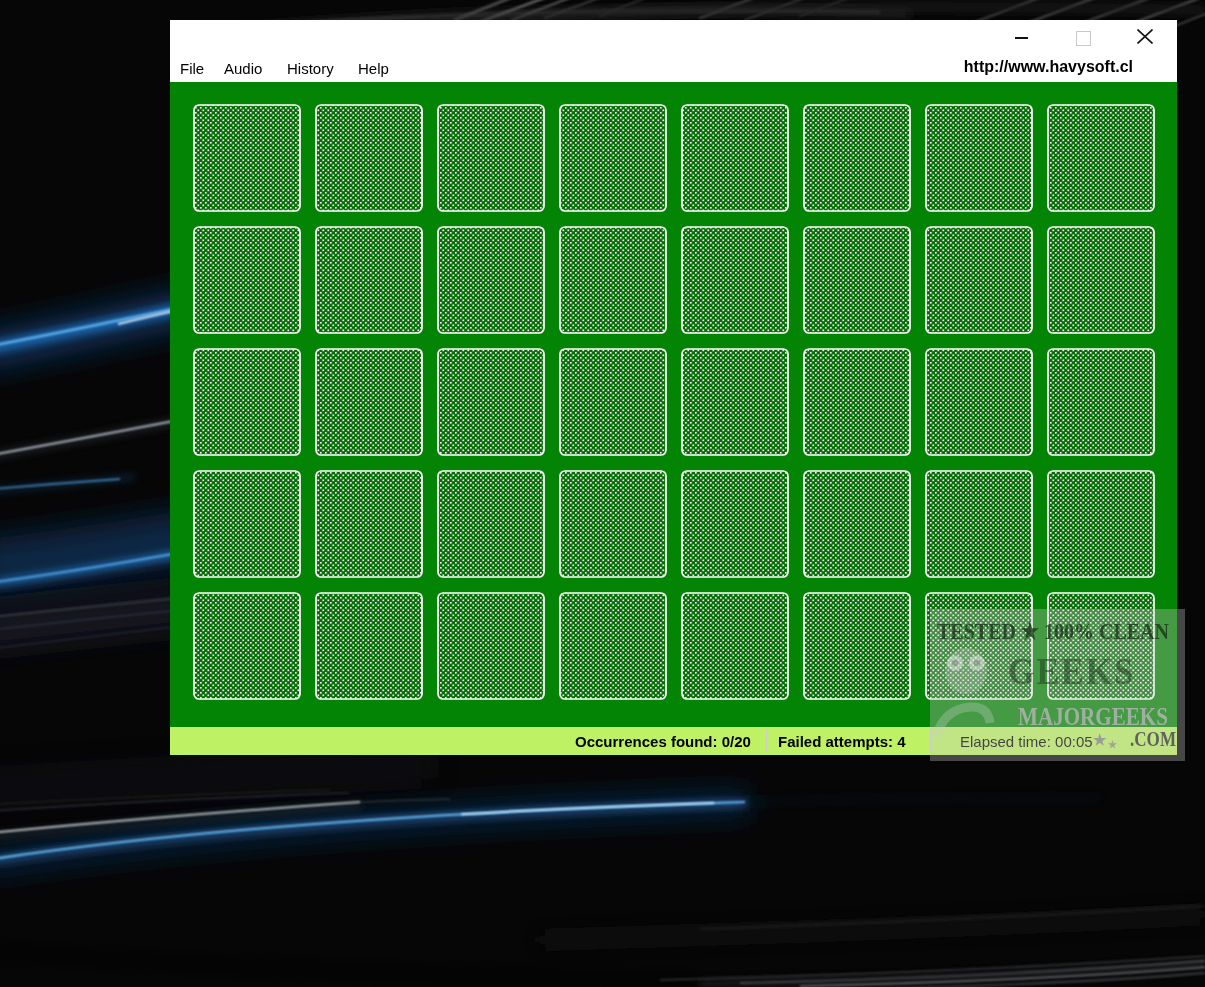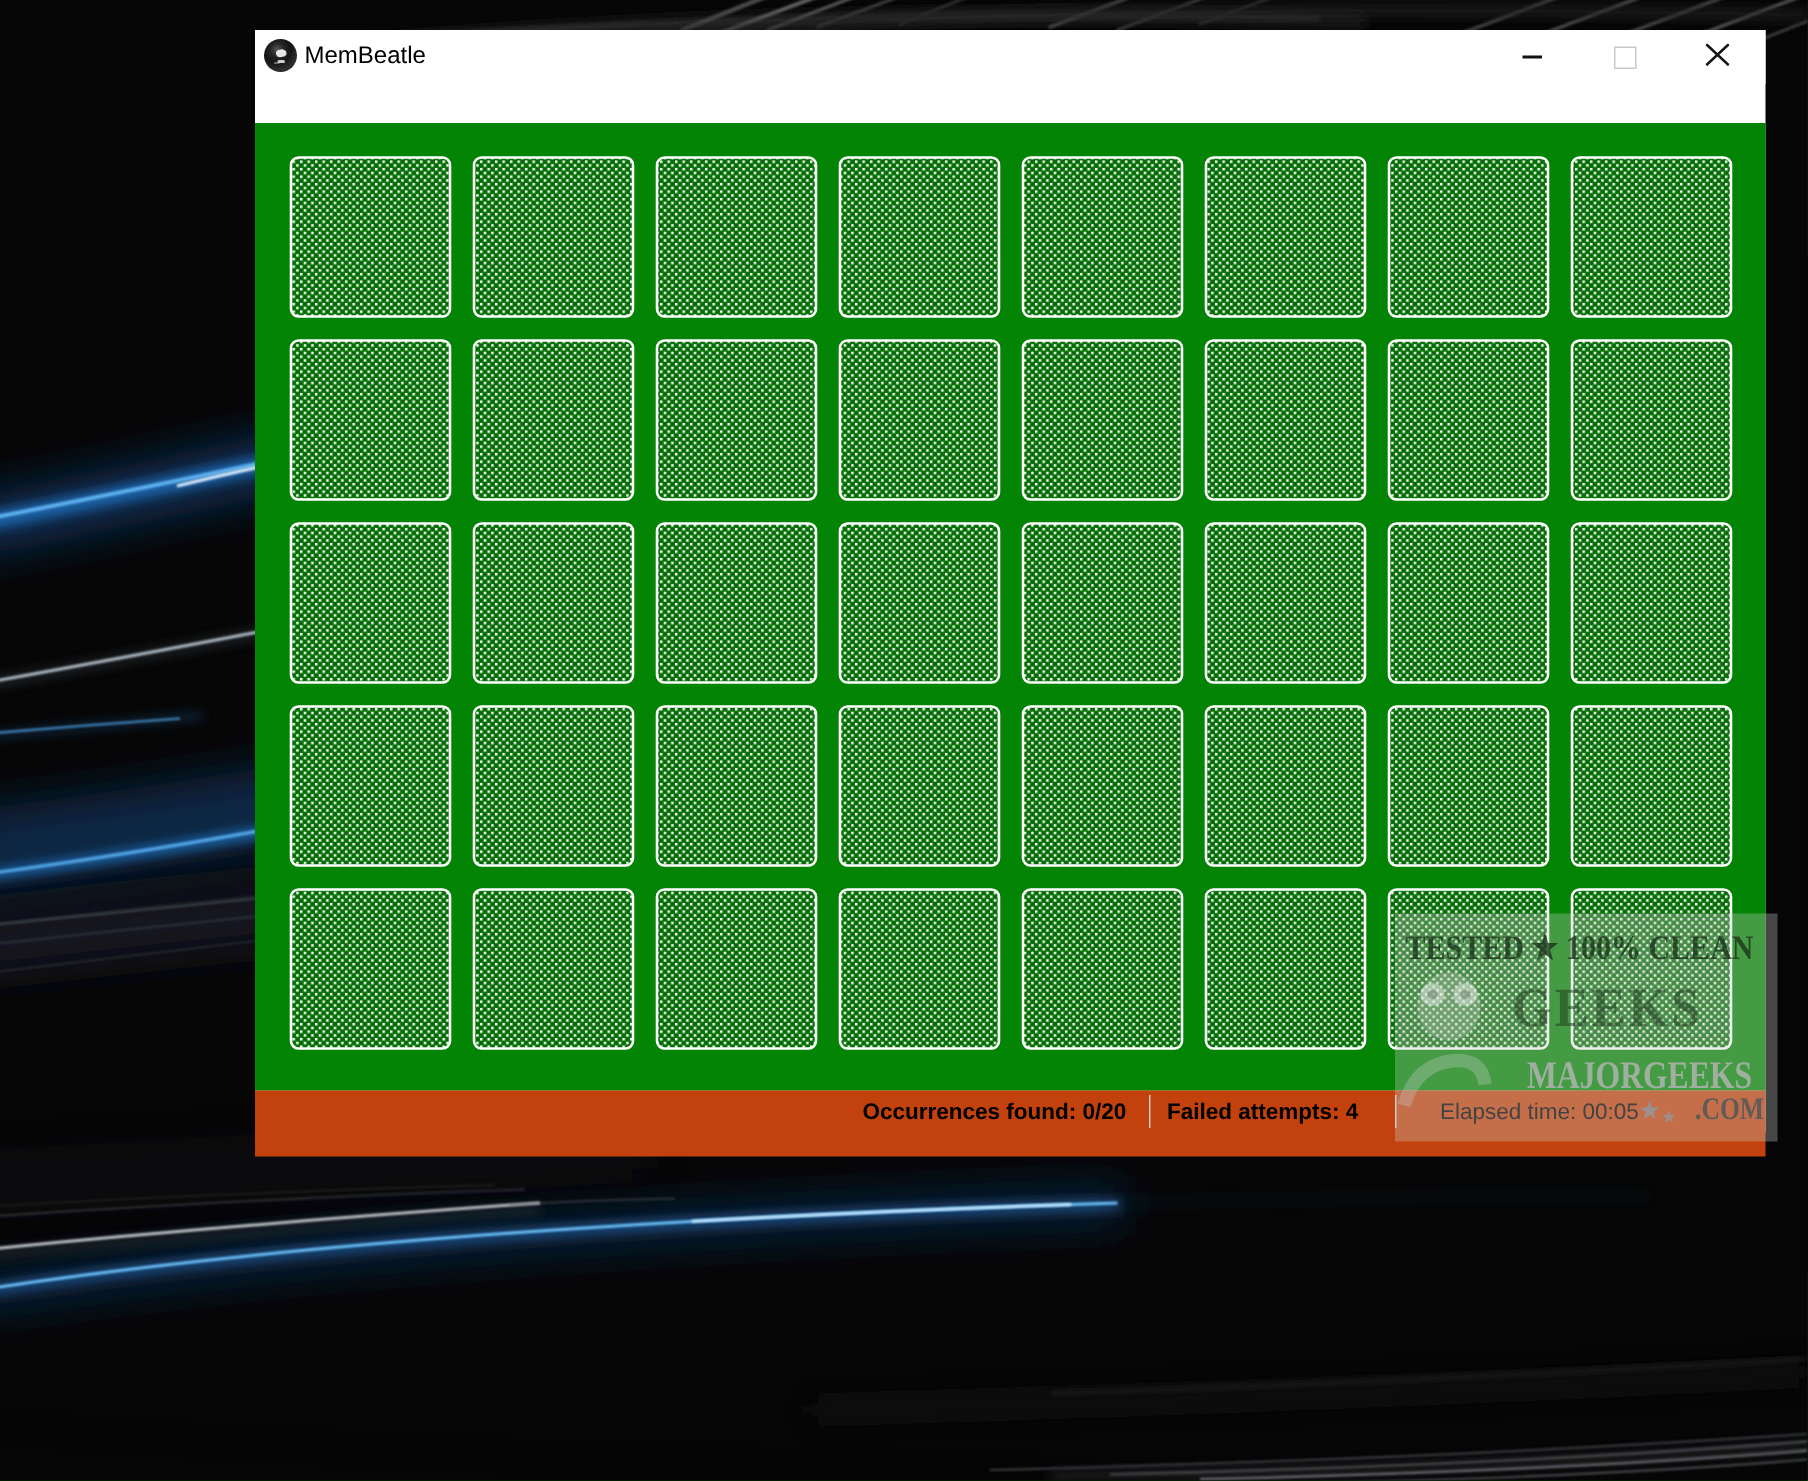--- a/index.html
+++ b/index.html
@@ -12,21 +12,21 @@
 #ticon:after{content:"";position:absolute;left:8px;top:7px;width:6.5px;height:5px;background:rgba(240,240,240,0.95);border-radius:50% 60% 50% 50%;transform:rotate(-12deg);}
 #ticon:before{content:"";position:absolute;left:9px;top:14px;width:5px;height:2px;background:#cfcfcf;border-radius:1px;box-shadow:-3px 1px 0 -0.5px #8a8a8a;}
 #ttext{position:absolute;left:33px;top:9px;font-size:16px;color:#000;}
 #btn-min{position:absolute;left:845px;top:17px;width:13px;height:2px;background:#111;}
 #btn-max{position:absolute;left:906px;top:11px;width:13px;height:13px;border:1px solid #c9c9c9;}
 #btn-close{position:absolute;left:967px;top:9px;width:16px;height:15px;}
 #menubar{position:absolute;left:0;top:36px;width:100%;height:26px;background:#fff;font-size:15px;color:#000;}
 .mi{position:absolute;top:4px;}
 #murl{position:absolute;right:44px;top:2px;font-size:16px;font-weight:bold;color:#000;}
 #board{position:absolute;left:0;top:62px;width:1007px;height:645px;background:#048404;}
-#status{position:absolute;left:0;top:707px;width:1007px;height:44px;background:#c2410c;font-size:15px;color:#000;}
+#status{position:absolute;left:0;top:707px;width:1007px;height:28px;background:#bef264;font-size:15px;color:#000;}
 #status .sep{position:absolute;top:3px;width:1px;height:22px;background:#cdcdcd;}
 #status .lab{position:absolute;top:6px;font-weight:bold;}
 #stamp{position:absolute;left:930px;top:609px;width:255px;height:152px;background:rgba(200,202,200,0.33);}
 </style>
 </head>
 <body>
 <svg id="wall" width="1205" height="987" viewBox="0 0 1205 987" xmlns="http://www.w3.org/2000/svg">
   <rect width="1205" height="987" fill="#060606"></rect>
   <defs>
     <filter id="b1" filterUnits="userSpaceOnUse" x="-150" y="-250" width="1600" height="1500">
@@ -102,29 +102,32 @@
     <path d="M700,929 Q950,921 1205,906" stroke="#242424" stroke-width="2" fill="none" filter="url(#b2)" opacity="0.8"></path>
     <path d="M660,980 Q950,973 1205,956" stroke="#3a3e42" stroke-width="1.6" fill="none" filter="url(#b1)" opacity="0.9"></path>
     <path d="M740,983 Q1000,977 1205,961" stroke="#55595d" stroke-width="1.8" fill="none" filter="url(#b1)"></path>
     <path d="M800,986 Q1030,981 1205,967" stroke="#6e7276" stroke-width="2" fill="none" filter="url(#b1)"></path>
     <path d="M860,989 Q1060,985 1205,973" stroke="#45494d" stroke-width="1.8" fill="none" filter="url(#b1)" opacity="0.9"></path>
     <path d="M700,984 Q1000,979 1205,964" stroke="#26282c" stroke-width="6" fill="none" filter="url(#b4)" opacity="0.8"></path>
   </g>
 </svg>
 
 <div id="win">
-  <div id="titlebar">
-    <div id="ticon"></div>
-    <div id="ttext">MemBeatle</div>
-  </div>
   <div id="btn-min"></div>
   <div id="btn-max"></div>
   <svg id="btn-close" width="16" height="15" viewBox="0 0 16 15">
       <path d="M0.5,0.5 L15.5,14.5 M15.5,0.5 L0.5,14.5" stroke="#161616" stroke-width="1.7" fill="none"></path>
     </svg>
+  <div id="menubar">
+    <span class="mi" style="left:10px;">File</span>
+    <span class="mi" style="left:54px;">Audio</span>
+    <span class="mi" style="left:117px;">History</span>
+    <span class="mi" style="left:188px;">Help</span>
+    <span id="murl">http://www.havysoft.cl</span>
+  </div>
   <svg id="board" width="1007" height="645" viewBox="0 0 1007 645" xmlns="http://www.w3.org/2000/svg">
     <defs>
       <pattern id="dots" width="5" height="5" patternUnits="userSpaceOnUse">
         <rect width="5" height="5" fill="#0c760c"></rect>
         <rect x="2.5" y="0" width="1.5" height="1.5" fill="#085008" opacity="0.55"></rect>
         <rect x="0" y="2.5" width="1.5" height="1.5" fill="#085008" opacity="0.55"></rect>
         <rect x="0" y="0" width="1.6" height="1.6" fill="#ffffff"></rect>
         <rect x="2.5" y="2.5" width="1.6" height="1.6" fill="#ffffff"></rect>
       </pattern>
     </defs>

